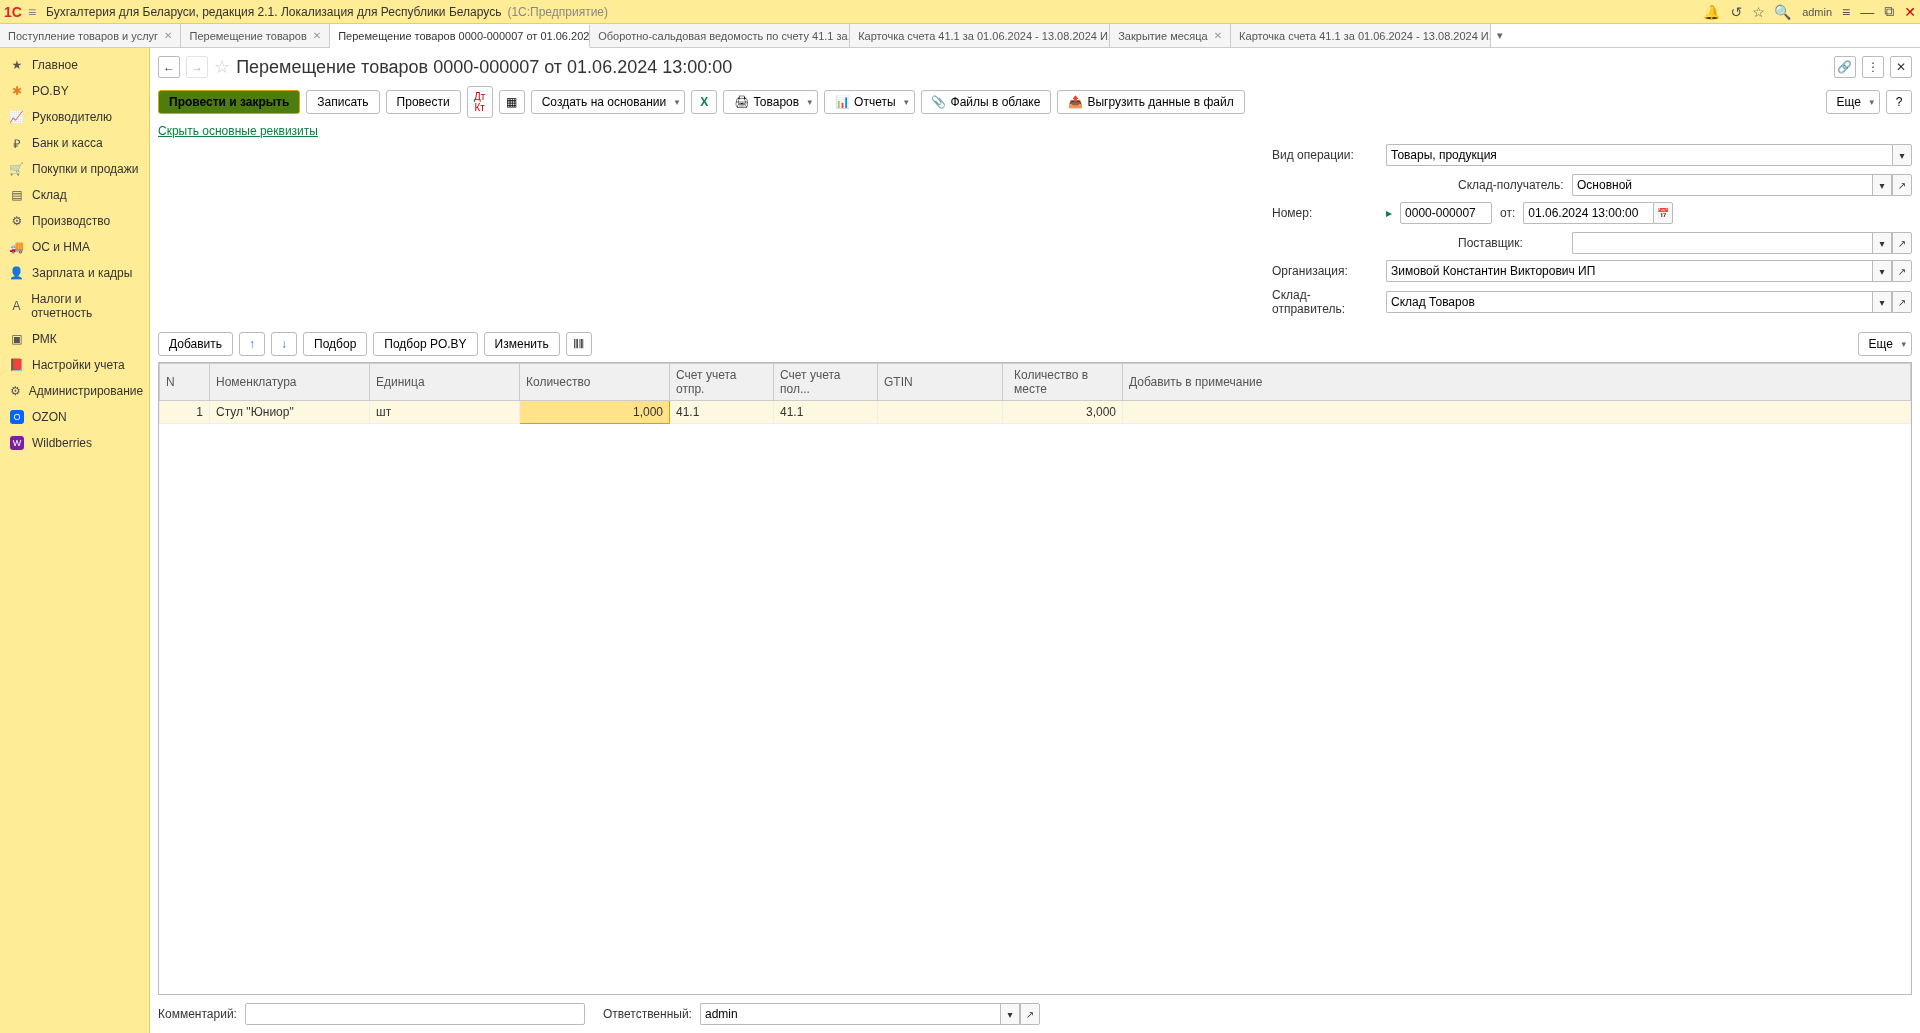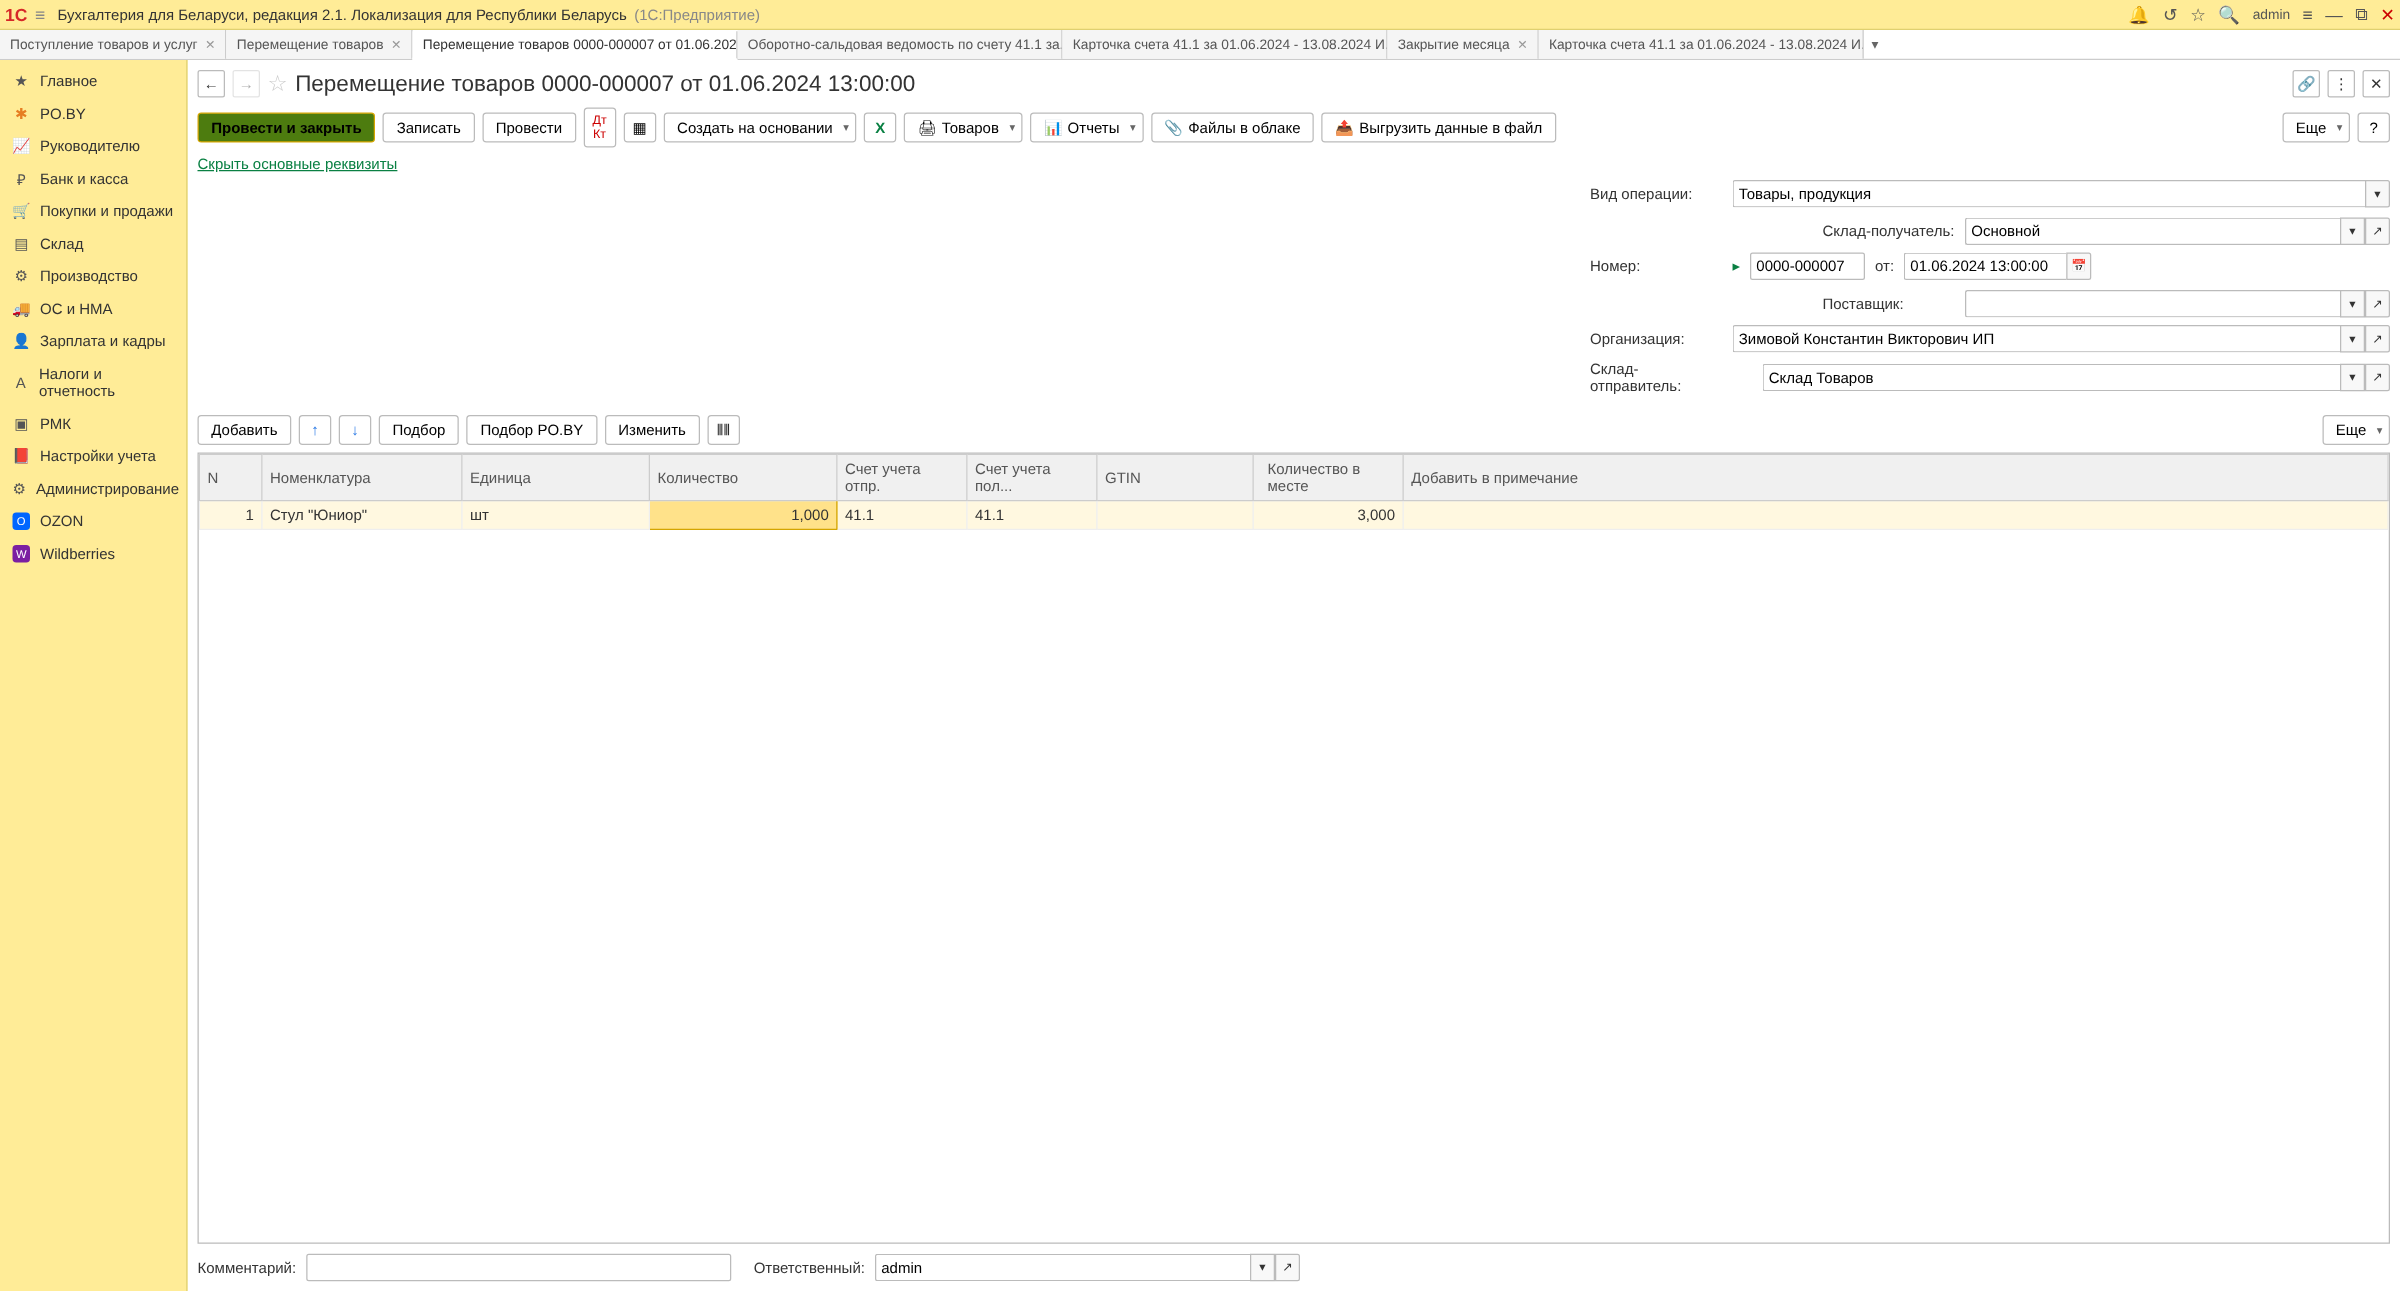--- a/index.html
+++ b/index.html
@@ -284,21 +284,21 @@
             <span class="ig-btn">▾</span>
             <span class="ig-btn">↗</span>
           </div>
         </div>
       </div>
 
       <div class="form-row">
         <div class="form-col1">
           <span class="label">Склад-отправитель:</span>
           <div class="input-group" style="flex:1;">
-            <input class="input" style="flex: 1 1 0%; margin-left: 24px;" value="Склад Товаров">
+            <input class="input" style="flex: 1 1 0%;" value="Склад Товаров">
             <span class="ig-btn">▾</span>
             <span class="ig-btn">↗</span>
           </div>
         </div>
       </div>
     </div>
 
 
     <div class="table-toolbar">
       <button class="btn">Добавить</button>

